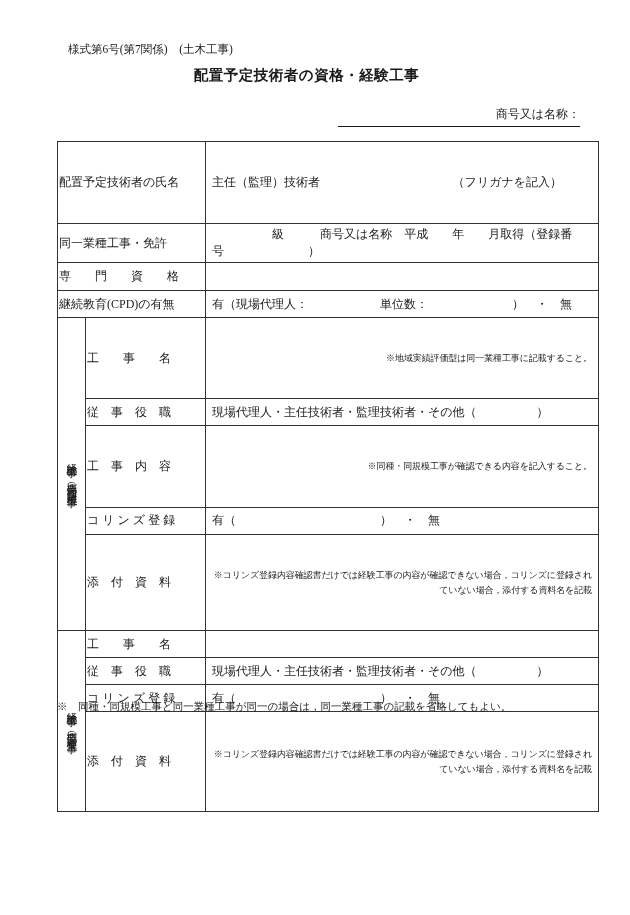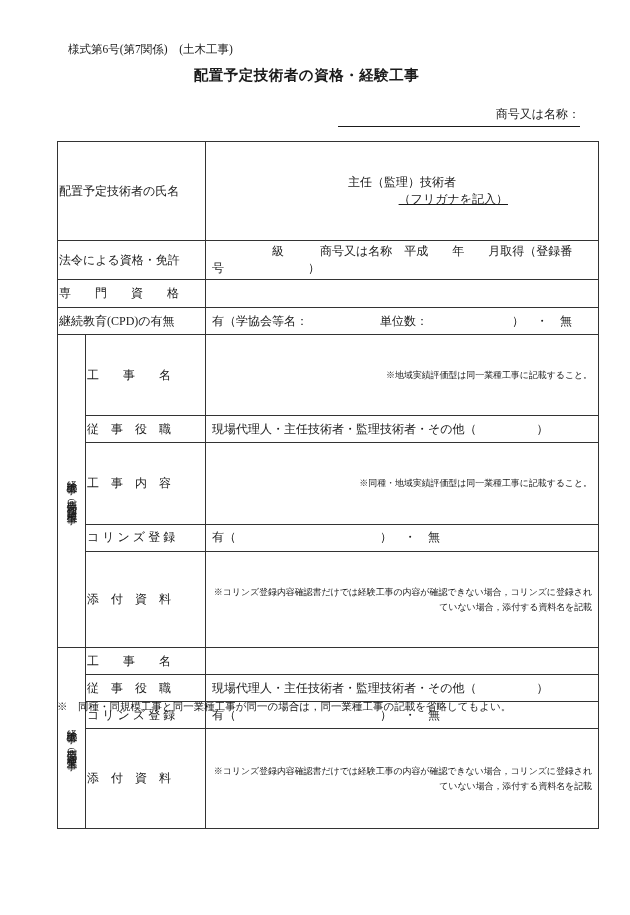--- a/index.html
+++ b/index.html
@@ -27,22 +27,22 @@
   }
   table.form-table td { border:1px solid #333; vertical-align:middle; overflow:hidden; }
   .lbl { text-align:left; font-size:12px; white-space:pre; }
   .side {
     writing-mode:vertical-rl; text-orientation:mixed; text-align:center;
     font-size:10.5px; letter-spacing:1.5px; padding:4px 0;
   }
   .val { font-size:12px; padding:2px 6px; white-space:pre-wrap; }
   td.top { vertical-align:top;text-align:right; }
   .note { font-size:9px; line-height:1.7; padding-top:1px; letter-spacing:-0.1px; }
-  .val-flex { display:flex; align-items:center;flex-direction:column; }
-  .val-flex .hint { margin-left:auto; margin-right:84px;text-decoration:underline; }
+  .val-flex { display:flex; align-items:center; }
+  .val-flex .hint { margin-left:auto; margin-right:30px; }
   .footer-note {
     position:absolute; left:57px; top:700px; font-size:10.5px; white-space:pre;
   }
 </style>
 </head>
 <body>
 
 <div class="page">
 
   <div class="form-code">様式第6号(第7関係)　(土木工事)</div>
@@ -64,47 +64,47 @@
       <tr style="height:28px">
         <td colspan="2" class="lbl">配置予定技術者の氏名</td>
         <td class="val">
           <div class="val-flex">
             <span>主任（監理）技術者</span>
             <span class="hint">（フリガナを記入）</span>
           </div>
         </td>
       </tr>
       <tr style="height:28px">
-        <td colspan="2" class="lbl">法令による資格・免許</td>
+        <td colspan="2" class="lbl">同一業種工事・免許</td>
         <td class="val">　　　　　級　　　商号又は名称　平成　　年　　月取得（登録番号　　　　　　　）</td>
       </tr>
       <tr style="height:28px">
         <td colspan="2" class="lbl">専　　門　　資　　格</td>
         <td class="val"></td>
       </tr>
       <tr style="height:27px">
         <td colspan="2" class="lbl">継続教育(CPD)の有無</td>
-        <td class="val">有（学協会等名：　　　　　　単位数：　　　　　　　）　・　無</td>
+        <td class="val">有（現場代理人：　　　　　　単位数：　　　　　　　）　・　無</td>
       </tr>
 
       <tr style="height:44px">
         <td class="side" rowspan="5">経験工事の概要（同種・同規模工事）</td>
         <td class="lbl">工　　事　　名</td>
         <td class="val top">
           <div class="note">※地域実績評価型は同一業種工事に記載すること。</div>
         </td>
       </tr>
       <tr style="height:27px">
         <td class="lbl">従　事　役　職</td>
         <td class="val">現場代理人・主任技術者・監理技術者・その他（　　　　　）</td>
       </tr>
       <tr style="height:67px">
         <td class="lbl">工　事　内　容</td>
         <td class="val top">
-          <div class="note">※同種・地域実績評価型は同一業種工事に記載すること。</div>
+          <div class="note">※同種・同規模工事が確認できる内容を記入すること。</div>
         </td>
       </tr>
       <tr style="height:27px">
         <td class="lbl">コ リ ン ズ 登 録</td>
         <td class="val">有（　　　　　　　　　　　　）　・　無</td>
       </tr>
       <tr style="height:95px">
         <td class="lbl">添　付　資　料</td>
         <td class="val top">
           <div class="note">※コリンズ登録内容確認書だけでは経験工事の内容が確認できない場合，コリンズに登録されていない場合，添付する資料名を記載</div>

